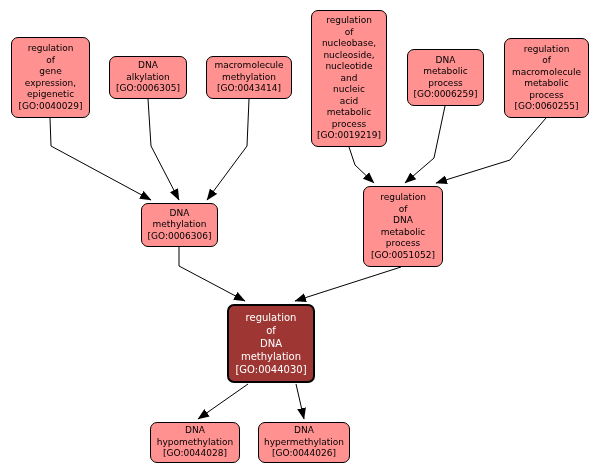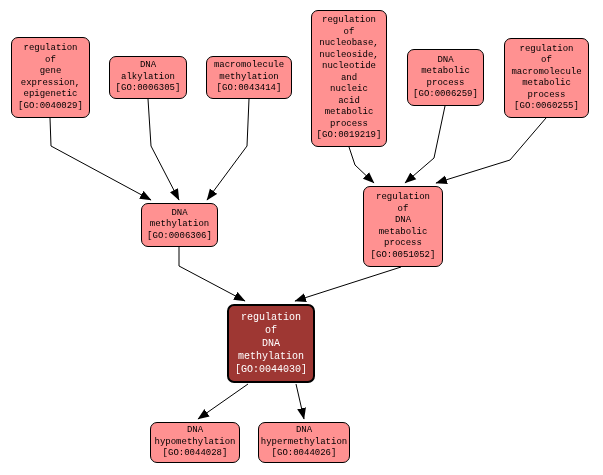--- a/index.html
+++ b/index.html
@@ -34,21 +34,20 @@
     border: 1px solid #000000;
     border-radius: 7px;
     color: #000000;
     display: flex;
     align-items: center;
     justify-content: flex-end;
     text-align: center;
     font-size: 9px;
     line-height: 11.5px;
     cursor: pointer;
-    font-family: Liberation Mono, monospace;
   }
   .node .lbl {
     white-space: pre-line;
     width: 100%;
   }
   .node.selected {
     background: #9e3733;
     border: 2px solid #000000;
     color: #ffffff;
     font-size: 10px;

